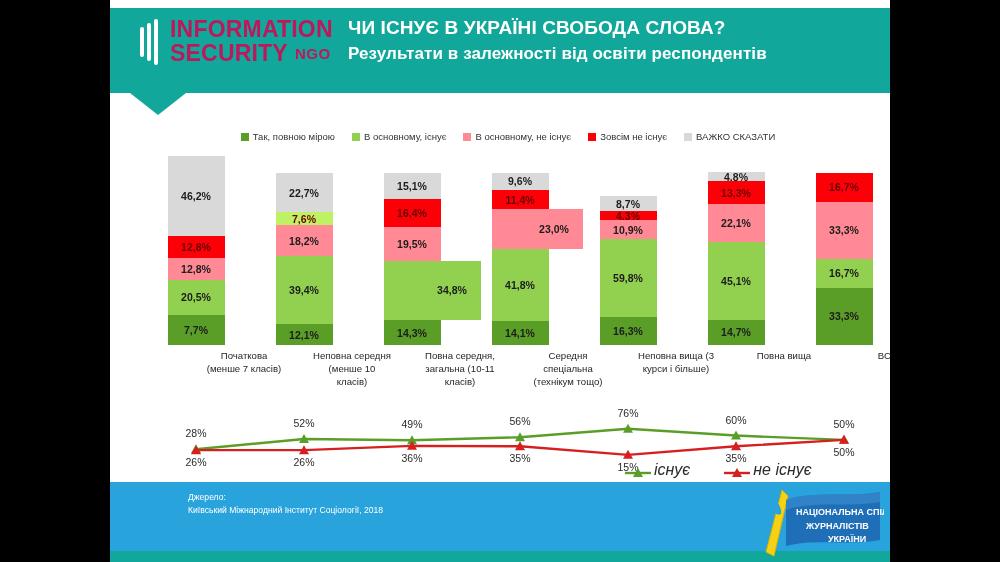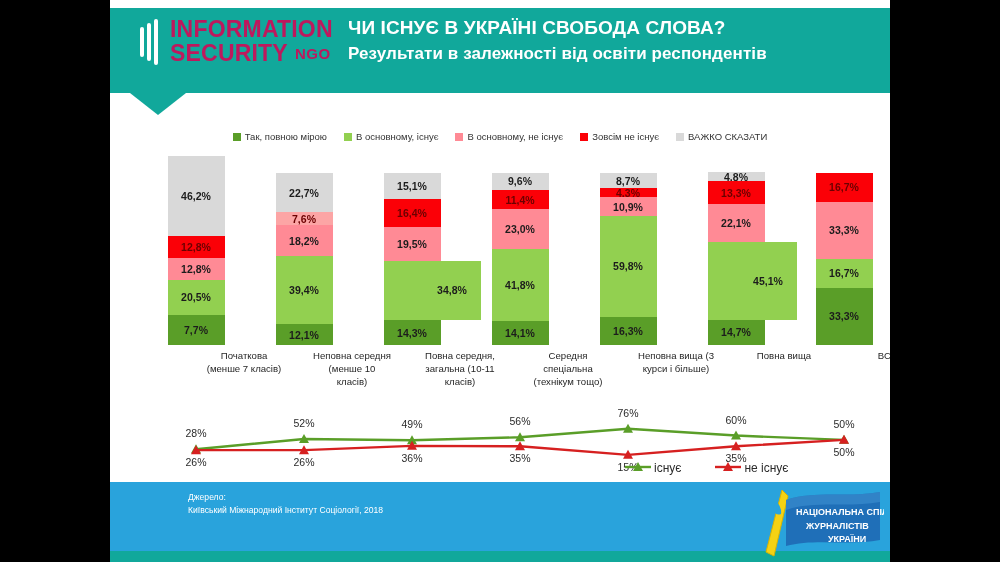--- a/index.html
+++ b/index.html
@@ -20,41 +20,41 @@
   #logo-bars i{display:block;width:4px;border-radius:3px;background:#fff;margin-right:3px;}
   #logo-text{line-height:1.04;}
   .logo-l1{font-size:23px;font-weight:bold;letter-spacing:.2px;}
   .logo-l2{font-size:23px;font-weight:bold;letter-spacing:.2px;}
   .logo-ngo{font-size:15px;font-weight:bold;letter-spacing:.5px;margin-left:7px;}
   #title-wrap{position:absolute;left:238px;top:16px;width:530px;color:#fff;}
   #t1{font-size:19px;font-weight:bold;letter-spacing:.1px;line-height:1.25;}
   #t2{font-size:17px;font-weight:bold;letter-spacing:.1px;line-height:1.3;margin-top:3px;}
 
   
-  #legend{position:absolute;left:0;top:131px;width:780px;display:flex;justify-content:center;gap:17px;}
+  #legend{position:absolute;left:8px;top:131px;width:780px;display:flex;justify-content:center;gap:17px;}
   .lg{display:flex;align-items:center;font-size:9.5px;color:#333;white-space:nowrap;}
   .lg .sw{width:8px;height:8px;margin-right:4px;display:inline-block;}
 
   
   #bars{position:absolute;left:0;top:155px;width:780px;height:190px;}
   .col{position:absolute;bottom:0;width:57px;}
   .bar{position:relative;width:57px;}
   .seg{position:relative;width:100%;display:flex;align-items:center;justify-content:center;
        font-size:10.5px;font-weight:bold;color:#1c1c1c;overflow:hidden;}
   .seg.onred{color:#6b0000;}
   
   #cats{position:absolute;left:16px;top:350px;width:780px;height:56px;margin-left:32px;}
   .cat{position:absolute;top:0;width:108px;text-align:center;font-size:9.6px;color:#262626;line-height:1.35;}
 
   
   #lines{position:absolute;left:0;top:405px;width:780px;height:70px;}
   #lines svg{position:absolute;left:0;top:0;}
   .lbl{position:absolute;font-size:10.5px;color:#2b2b2b;text-align:center;width:56px;}
   #linelegend{position:absolute;left:515px;top:461px;width:200px;display:flex;gap:34px;align-items:center;}
-  .llg{display:flex;align-items:flex-start;font-size:12px;color:#2b2b2b;}
+  .llg{display:flex;align-items:flex-end;font-size:16px;color:#2b2b2b;font-style:italic;}
 
   
   #footer{position:absolute;left:0;bottom:0;width:780px;height:80px;background:#29a3dc;}
   #src{position:absolute;left:78px;top:9px;color:#fff;font-size:8.6px;line-height:1.55;}
   #teal-strip{position:absolute;left:0;bottom:0;width:780px;height:11px;background:#11a89b;}
   #nsju{position:absolute;right:6px;bottom:2px;width:140px;height:78px;}
 </style>
 </head>
 <body>
 
@@ -130,21 +130,21 @@
             <div class="seg" style="height: 30px; background: rgb(90, 158, 40);">
               <span>7,7%</span>
             </div>
           </div>
         </div>
         <div class="col" style="left: 165.5px;">
           <div class="bar">
             <div class="seg" style="height: 39.044px; background: rgb(217, 217, 217);">
               <span>22,7%</span>
             </div>
-            <div class="seg onred" style="height: 13.072px; background: #fca5a5;">
+            <div class="seg onred" style="height: 13.072px; background: #bef264;">
               <span>7,6%</span>
             </div>
             <div class="seg" style="height: 31.304px; background: rgb(255, 138, 149);">
               <span>18,2%</span>
             </div>
             <div class="seg" style="height: 67.768px; background: rgb(146, 208, 80);">
               <span>39,4%</span>
             </div>
             <div class="seg" style="height: 20.812px; background: rgb(90, 158, 40);">
               <span>12,1%</span>
@@ -171,21 +171,21 @@
           </div>
         </div>
         <div class="col" style="left: 381.5px;">
           <div class="bar">
             <div class="seg" style="height: 16.512px; background: rgb(217, 217, 217);">
               <span>9,6%</span>
             </div>
             <div class="seg onred" style="height: 19.608px; background: rgb(251, 0, 7);">
               <span>11,4%</span>
             </div>
-            <div class="seg" style="height: 39.56px; background: rgb(255, 138, 149);">
+            <div class="seg" style="height: 39.56px; background: rgb(255, 138, 149); padding-left: 34px;">
               <span>23,0%</span>
             </div>
             <div class="seg" style="height: 71.896px; background: rgb(146, 208, 80);">
               <span>41,8%</span>
             </div>
             <div class="seg" style="height: 24.252px; background: rgb(90, 158, 40);">
               <span>14,1%</span>
             </div>
           </div>
         </div>
@@ -193,40 +193,40 @@
           <div class="bar">
             <div class="seg" style="height: 14.964px; background: rgb(217, 217, 217);">
               <span>8,7%</span>
             </div>
             <div class="seg onred" style="height: 9px; background: rgb(251, 0, 7);">
               <span>4,3%</span>
             </div>
             <div class="seg" style="height: 18.748px; background: rgb(255, 138, 149);">
               <span>10,9%</span>
             </div>
-            <div class="seg" style="height: 101px; background: rgb(146, 208, 80);">
+            <div class="seg" style="height: 78px; background: rgb(146, 208, 80);">
               <span>59,8%</span>
             </div>
             <div class="seg" style="height: 28.036px; background: rgb(90, 158, 40);">
               <span>16,3%</span>
             </div>
           </div>
         </div>
         <div class="col" style="left: 597.5px;">
           <div class="bar">
             <div class="seg" style="height: 9px; background: rgb(217, 217, 217);">
               <span>4,8%</span>
             </div>
             <div class="seg onred" style="height: 22.876px; background: rgb(251, 0, 7);">
               <span>13,3%</span>
             </div>
             <div class="seg" style="height: 38.012px; background: rgb(255, 138, 149);">
               <span>22,1%</span>
             </div>
-            <div class="seg" style="height: 77.572px; background: rgb(146, 208, 80); padding-left: 32px;">
+            <div class="seg" style="height: 77.572px; background: rgb(146, 208, 80);">
               <span>45,1%</span>
             </div>
             <div class="seg" style="height: 25.284px; background: rgb(90, 158, 40);">
               <span>14,7%</span>
             </div>
           </div>
         </div>
         <div class="col" style="left: 705.5px;">
           <div class="bar">
             <div class="seg onred" style="height: 28.724px; background: rgb(251, 0, 7);">

